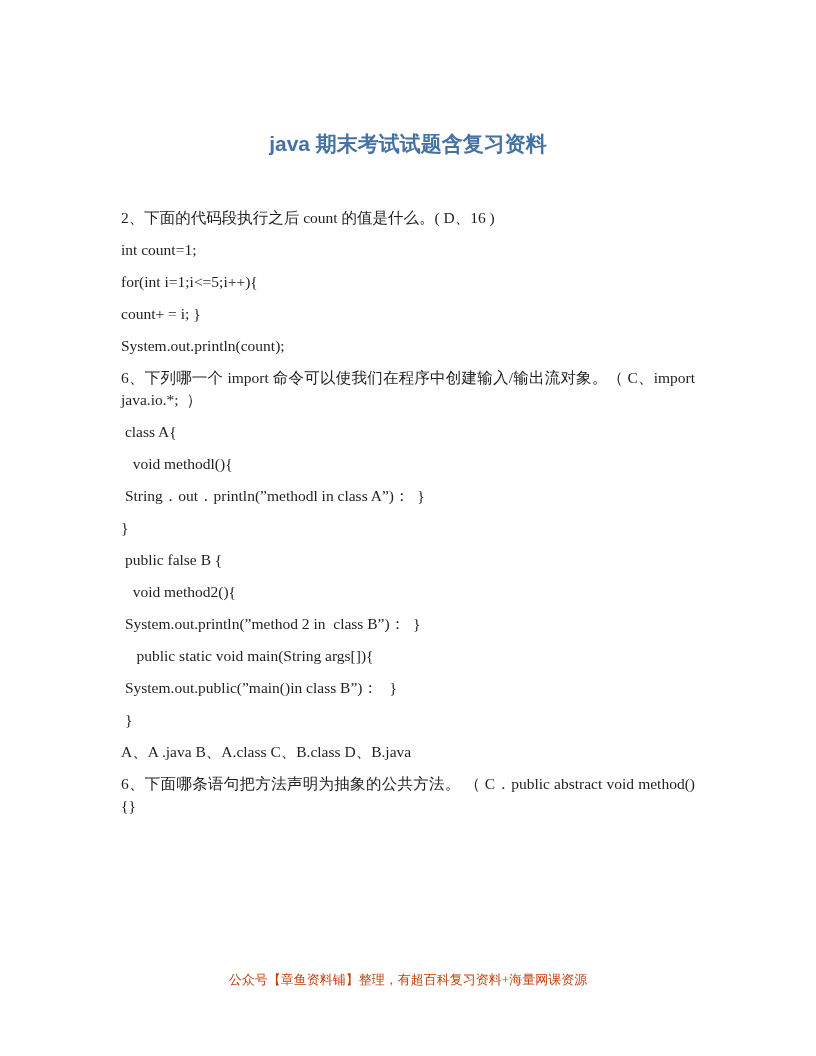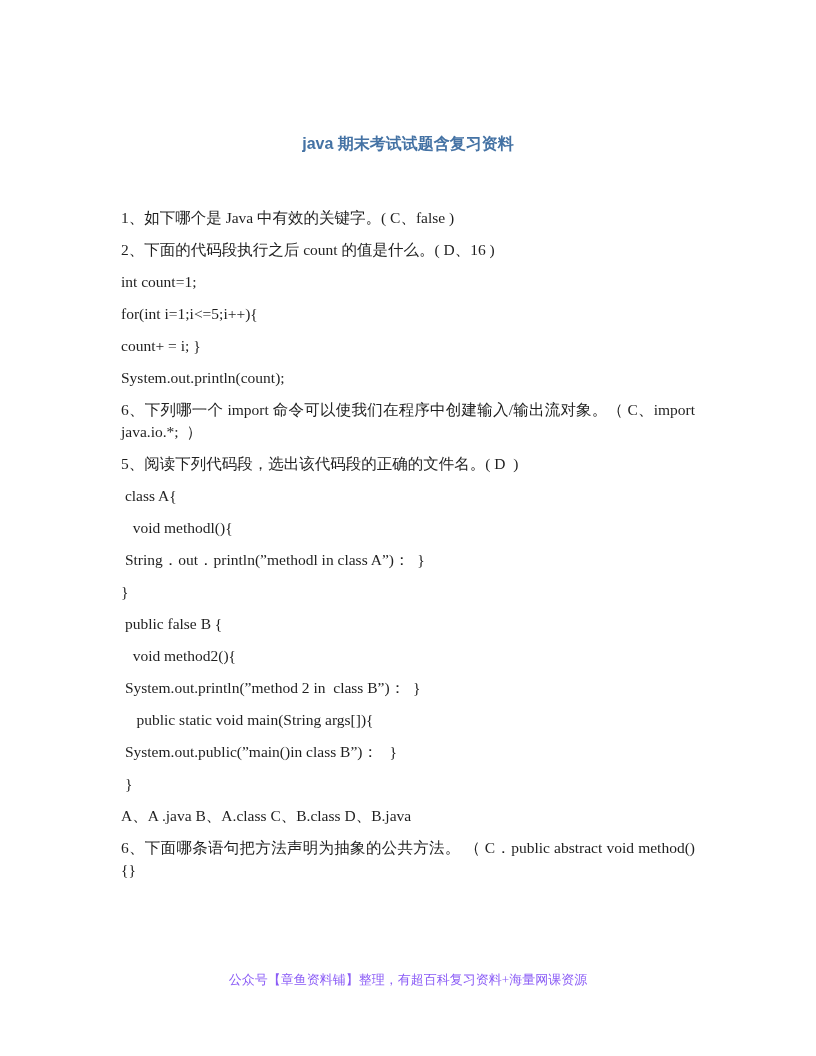--- a/index.html
+++ b/index.html
@@ -15,21 +15,21 @@
     overflow: hidden;
     font-family: "Liberation Serif", "DejaVu Serif", serif;
     color: #1f1f1f;
   }
   .title {
     margin: 0;
     padding-top: 130px;
     text-align: center;
     font-family: "Liberation Sans", "DejaVu Sans", sans-serif;
     font-weight: bold;
-    font-size: 16px;
+    font-size: 21px;
     line-height: 27px;
     color: #4472a4;
   }
   .content {
     margin: 50px 0 0 121px;
     width: 574px;
   }
   .content .para {
     margin: 0 0 10px 0;
     font-size: 15.5px;
@@ -39,38 +39,36 @@
     color: #1f1f1f;
   }
   .footer {
     position: absolute;
     top: 971px;
     left: 0;
     width: 816px;
     text-align: center;
     font-size: 13px;
     line-height: 18px;
-    color: #8b5cf6;
+    color: #c2410c;
   }
 </style>
 </head>
 <body>
 
 <div class="page">
   <h1 class="title" style="color: rgb(68, 114, 164);">java 期末考试试题含复习资料</h1>
 
   <div class="content">
-      <p class="para">1、如下哪个是 Java 中有效的关键字。( C、false )</p>
       <p class="para">2、下面的代码段执行之后 count 的值是什么。( D、16 )</p>
       <p class="para">int count=1;</p>
       <p class="para">for(int i=1;i&lt;=5;i++){</p>
       <p class="para">count+ = i; }</p>
       <p class="para">System.out.println(count);</p>
       <p class="para">6、下列哪一个 import 命令可以使我们在程序中创建输入/输出流对象。（ C、import java.io.*;  ）</p>
-      <p class="para">5、阅读下列代码段，选出该代码段的正确的文件名。( D  )</p>
       <p class="para"> class A{</p>
       <p class="para">   void methodl(){</p>
       <p class="para"> String．out．println(”methodl in class A”)：  }</p>
       <p class="para">}</p>
       <p class="para"> public false B {</p>
       <p class="para">   void method2(){</p>
       <p class="para"> System.out.println(”method 2 in  class B”)：  }</p>
       <p class="para">    public static void main(String args[]){</p>
       <p class="para"> System.out.public(”main()in class B”)：   }</p>
       <p class="para"> }</p>

